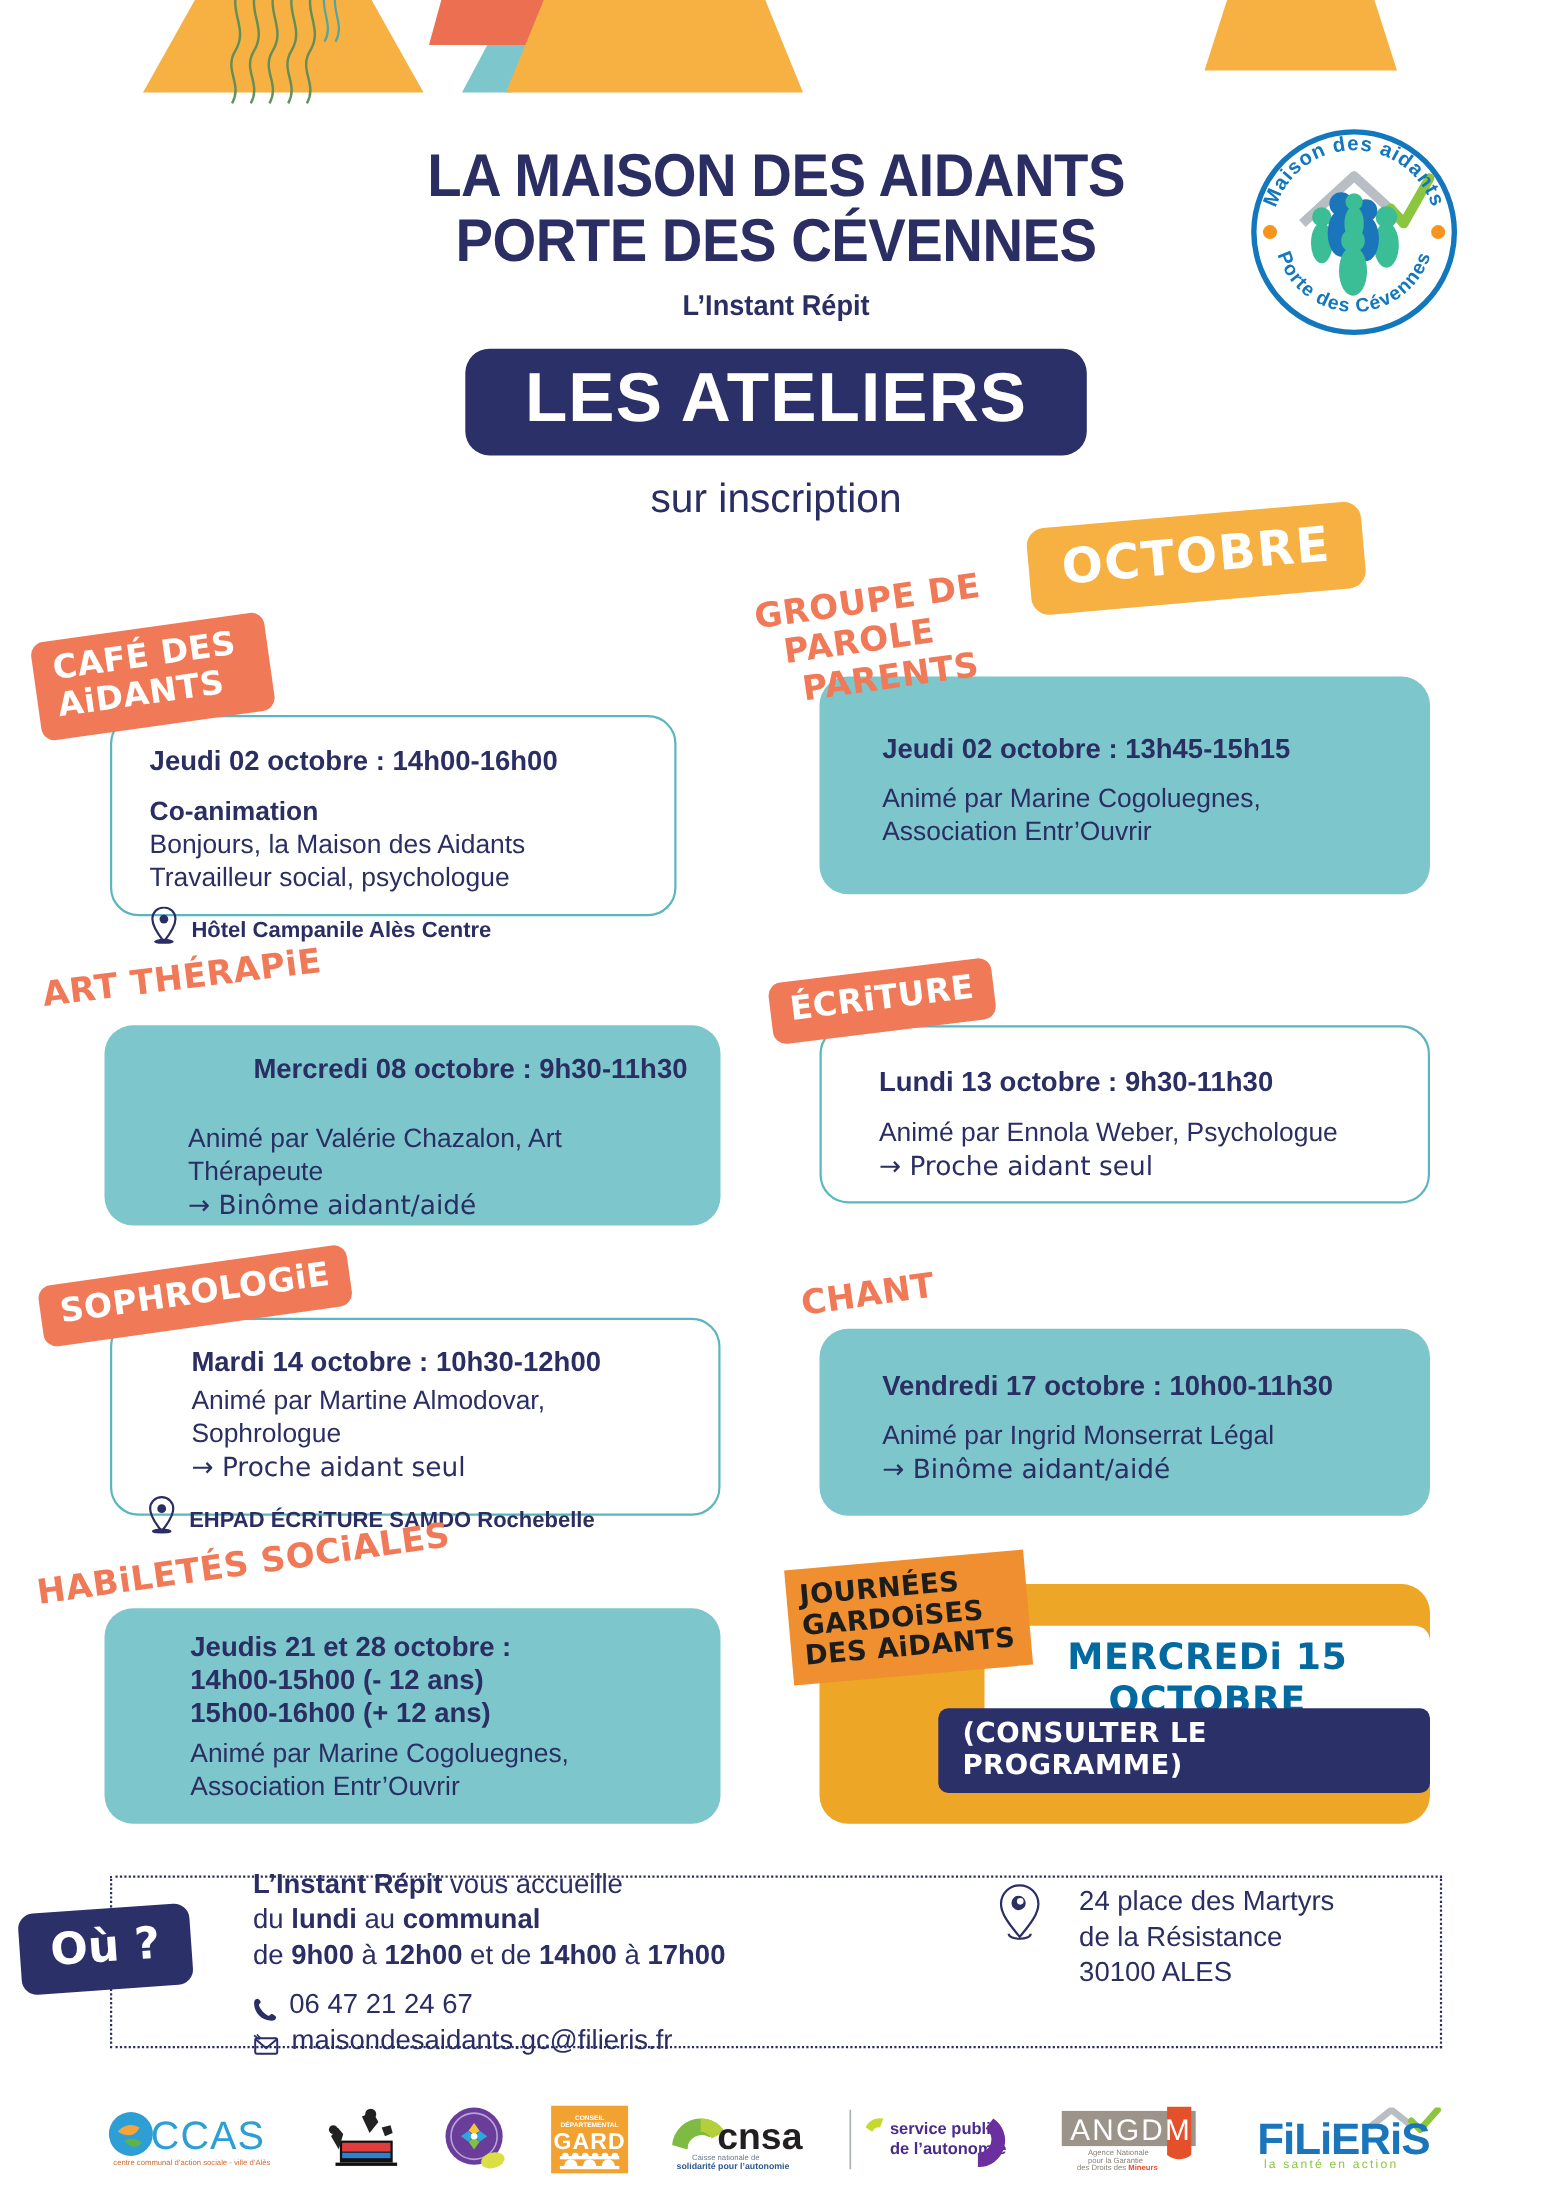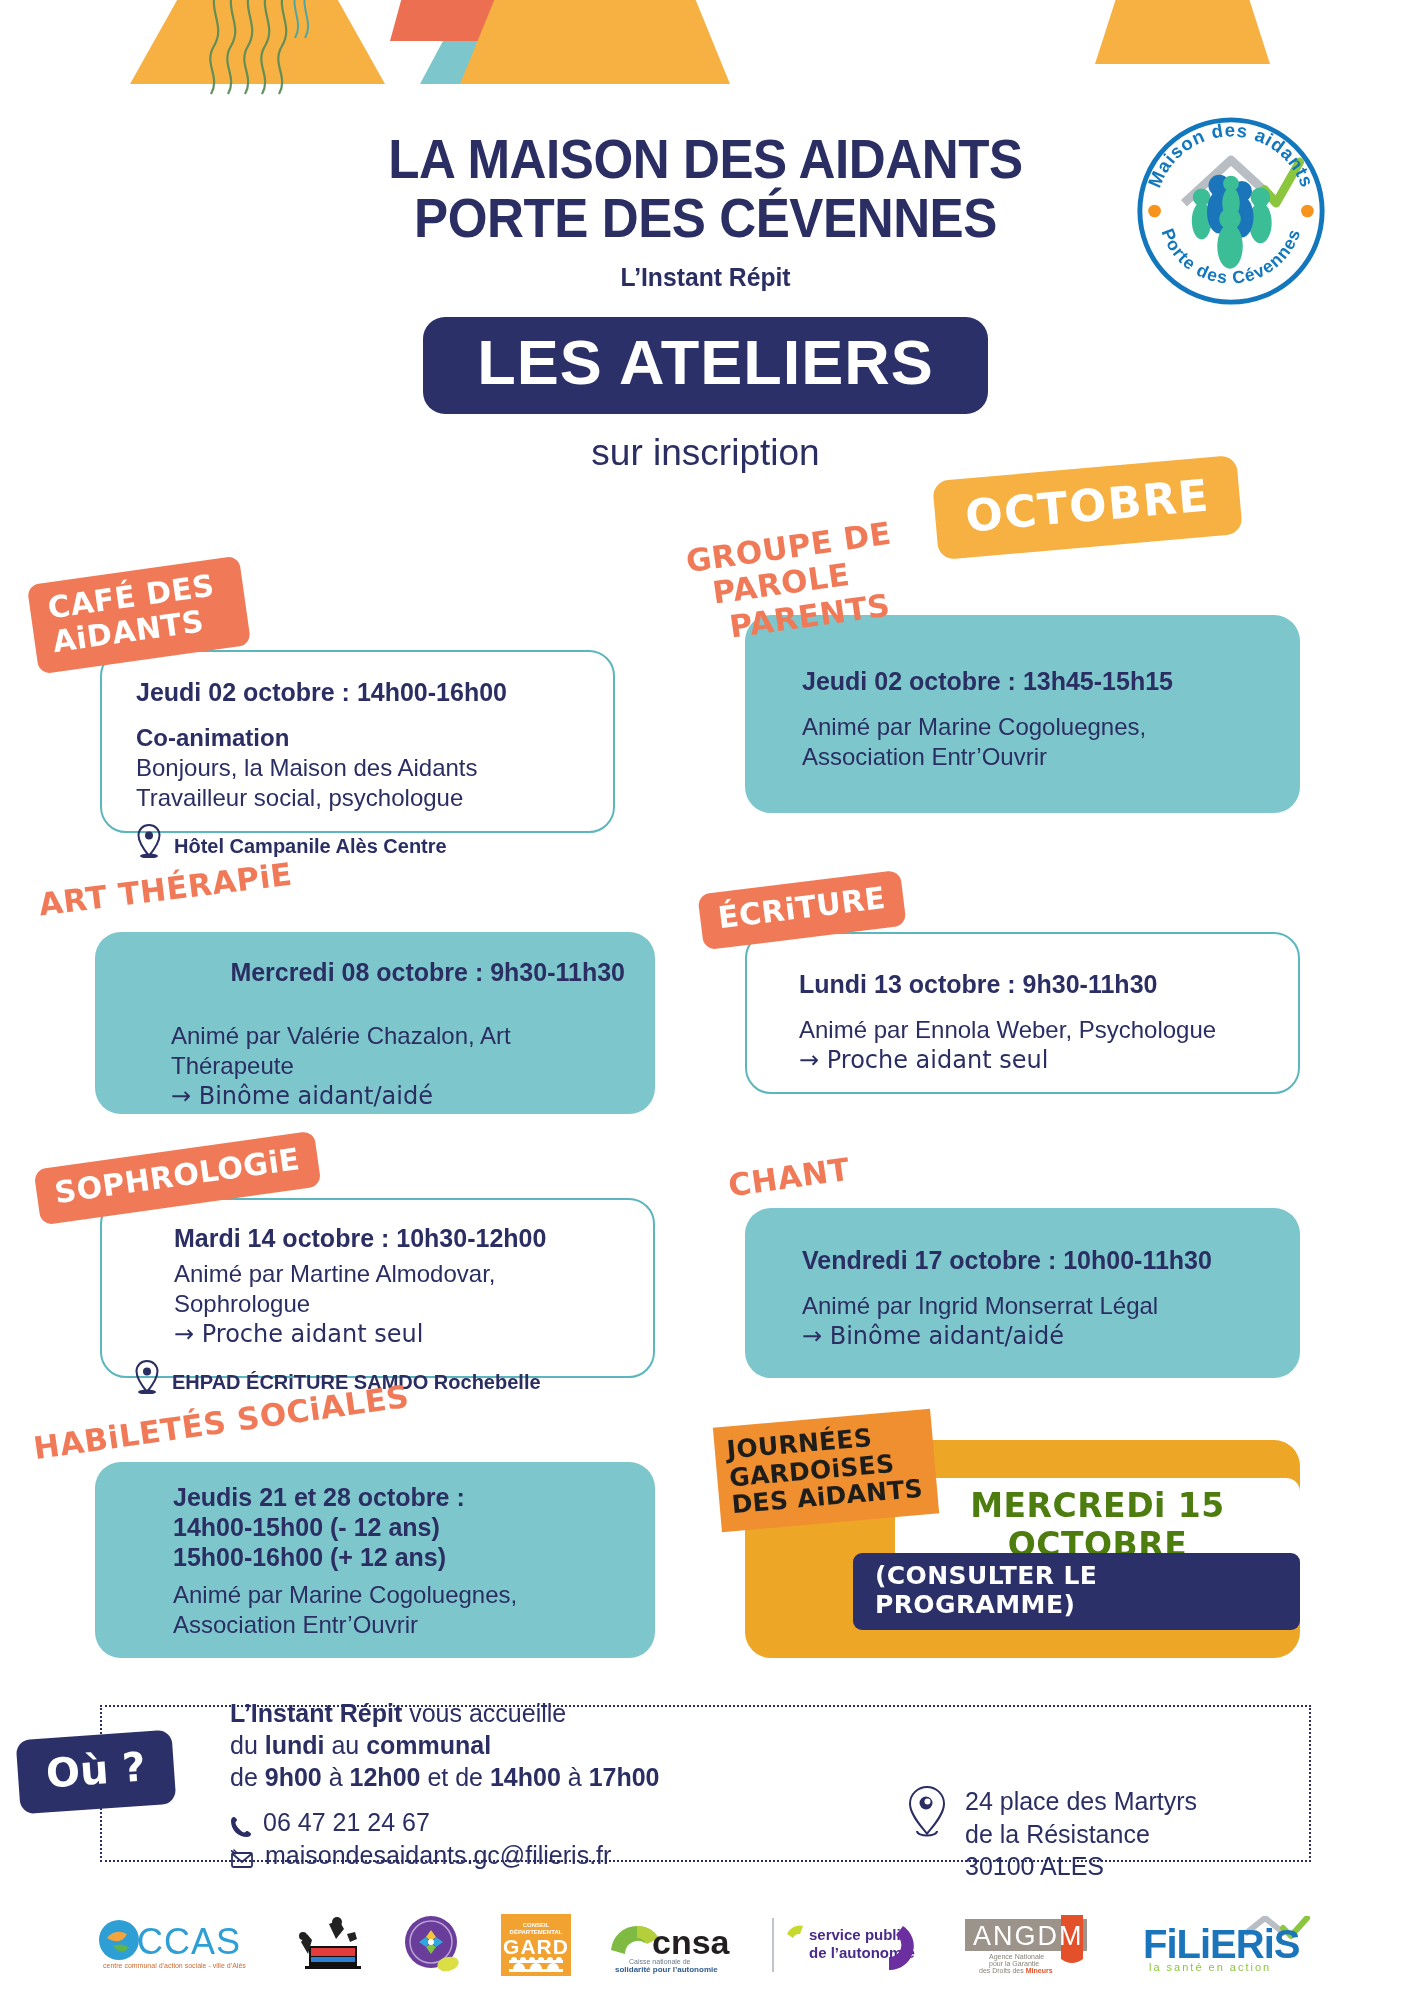--- a/index.html
+++ b/index.html
@@ -182,21 +182,21 @@
   }
   .jg-datewrap {
     position: absolute;
     top: 38px;
     left: 150px;
     text-align: center;
   }
   .jg-date1 {
     display: inline-block;
     background: #ffffff;
-    color: #4d7c0f;
+    color: #0369a1;
     font-family: "DejaVu Sans", sans-serif;
     font-weight: bold;
     font-size: 33px;
     letter-spacing: 0.5px;
     padding: 8px 22px 10px 22px;
     border-radius: 14px;
   }
   .jg-date2 {
     display: block;
     background: #ffffff;
@@ -261,23 +261,23 @@
     line-height: 1.3;
   }
   .footer-contact .row {
     display: flex;
     align-items: flex-end;
     gap: 11px;
   }
   .footer-right {
     position: absolute;
     left: 905px;
-    top: 1785px;
+    top: 1712px;
     display: flex;
-    gap: 16px;
+    gap: 32px;
     font-size: 25px;
     line-height: 1.3;
     color: #2b2e62;
   }
 
   
   .logos {
     position: absolute;
     left: 0;
     top: 1890px;

